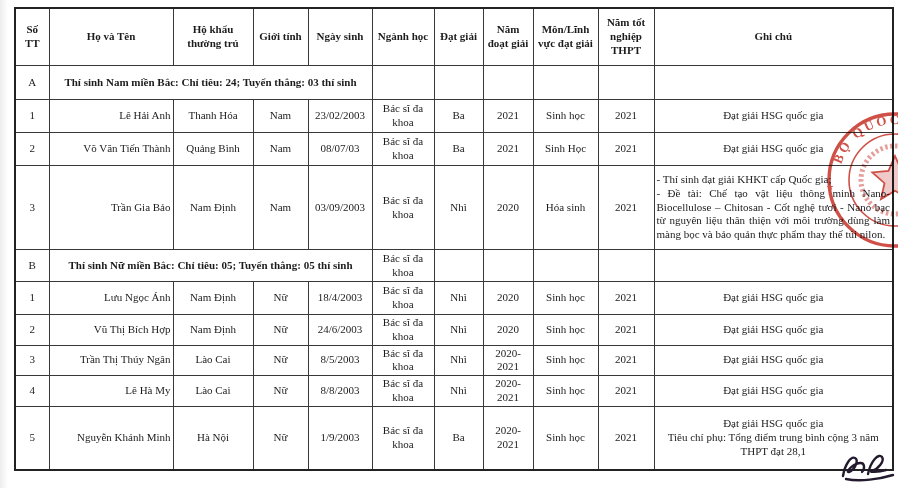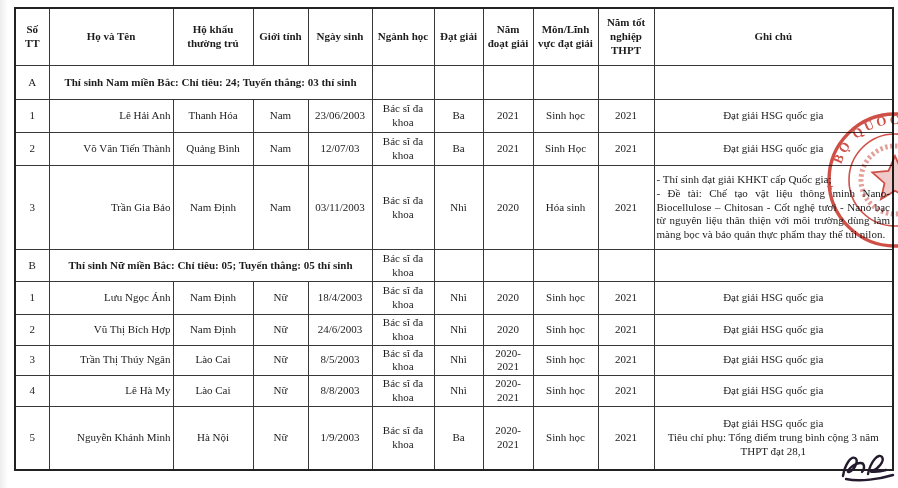--- a/index.html
+++ b/index.html
@@ -75,47 +75,47 @@
           <td class="c"></td>
           <td class="c"></td>
           <td class="c"></td>
           <td class="note c"></td>
         </tr>
         <tr style="height: 33px;">
           <td class="c">1</td>
           <td class="l">Lê Hải Anh</td>
           <td class="c">Thanh Hóa</td>
           <td class="c">Nam</td>
-          <td class="c">23/06/2003</td>
+          <td class="c">23/02/2003</td>
           <td class="c">Bác sĩ đa khoa</td>
           <td class="c">Ba</td>
           <td class="c">2021</td>
           <td class="c">Sinh học</td>
           <td class="c">2021</td>
           <td class="note c">Đạt giải HSG quốc gia</td>
         </tr>
         <tr style="height: 33px;">
           <td class="c">2</td>
           <td class="l">Võ Văn Tiến Thành</td>
           <td class="c">Quảng Bình</td>
           <td class="c">Nam</td>
-          <td class="c">12/07/03</td>
+          <td class="c">08/07/03</td>
           <td class="c">Bác sĩ đa khoa</td>
           <td class="c">Ba</td>
           <td class="c">2021</td>
           <td class="c">Sinh Học</td>
           <td class="c">2021</td>
           <td class="note c">Đạt giải HSG quốc gia</td>
         </tr>
         <tr style="height: 84px;">
           <td class="c">3</td>
           <td class="l">Trần Gia Bảo</td>
           <td class="c">Nam Định</td>
           <td class="c">Nam</td>
-          <td class="c">03/11/2003</td>
+          <td class="c">03/09/2003</td>
           <td class="c">Bác sĩ đa khoa</td>
           <td class="c">Nhì</td>
           <td class="c">2020</td>
           <td class="c">Hóa sinh</td>
           <td class="c">2021</td>
           <td class="note just">- Thí sinh đạt giải KHKT cấp Quốc gia;
 - Đề tài: Chế tạo vật liệu thông minh Nano-Biocellulose – Chitosan - Cốt nghệ tươi - Nano bạc từ nguyên liệu thân thiện với môi trường dùng làm màng bọc và bảo quản thực phẩm thay thế túi nilon.</td>
         </tr>
         <tr style="height: 32px;">
           <td class="c">B</td>

